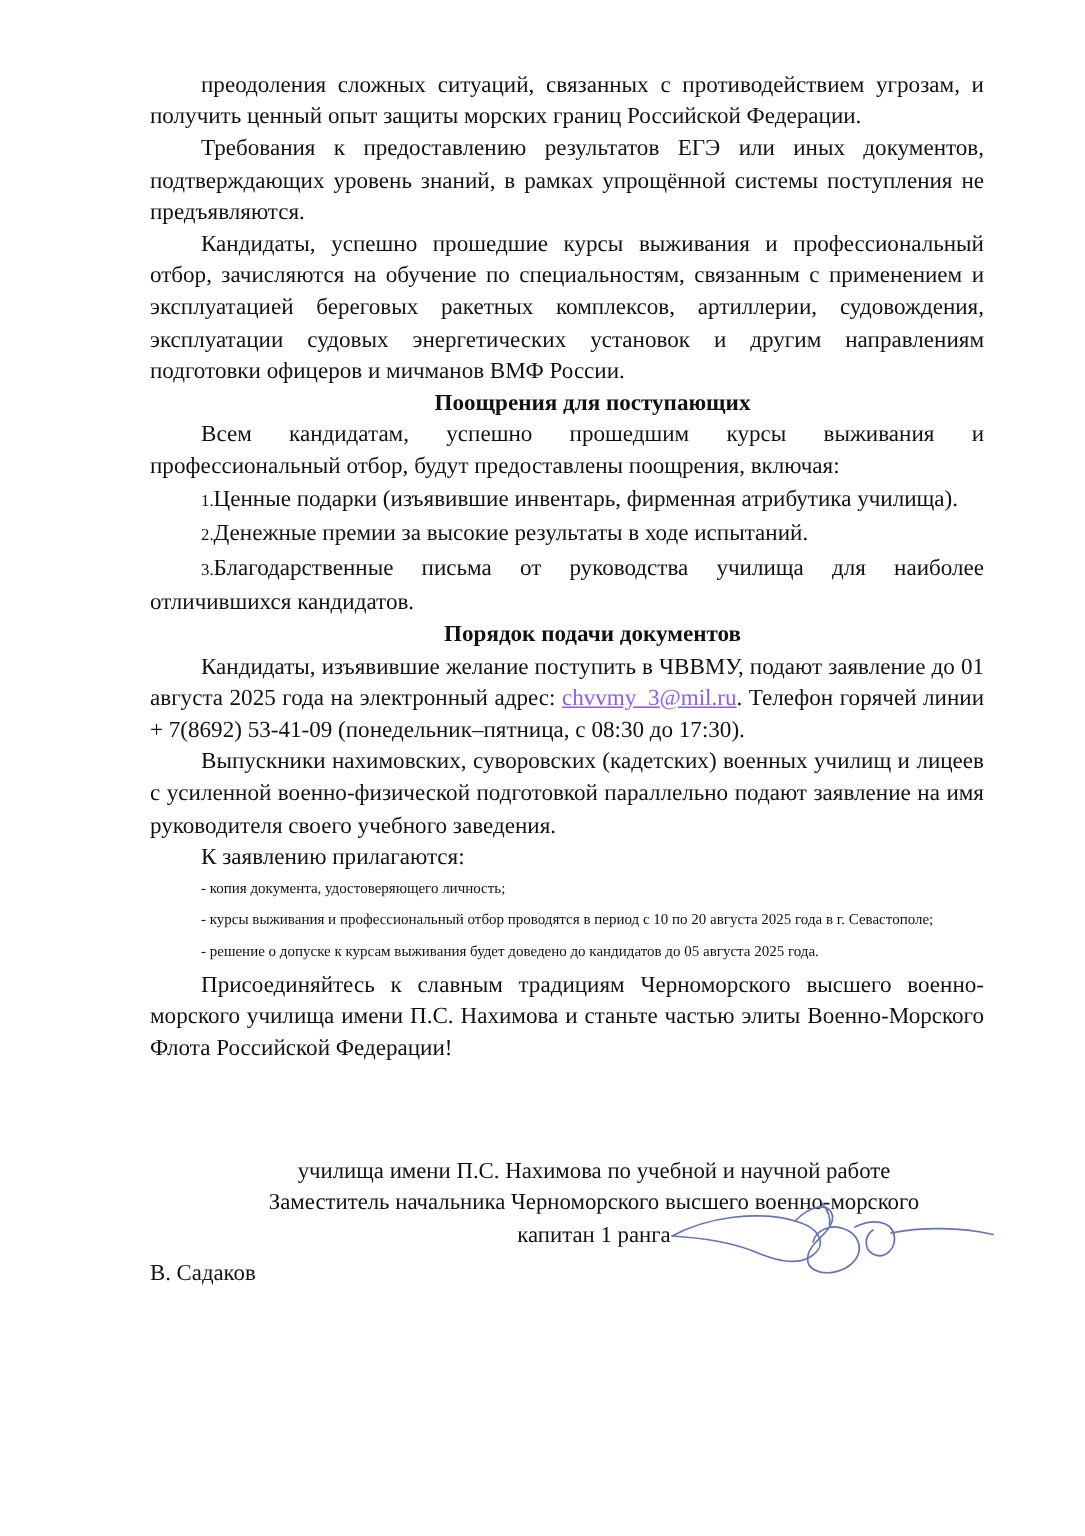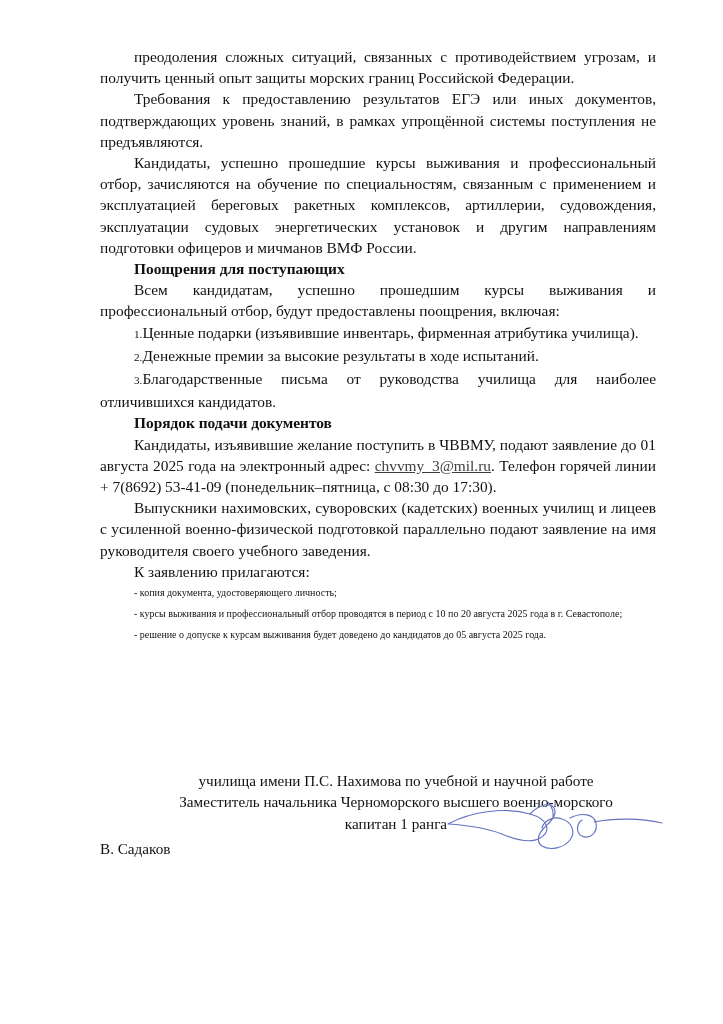--- a/index.html
+++ b/index.html
@@ -31,21 +31,21 @@
     text-justify: inter-word;
     text-indent: 34px;
     hyphens: none;
   }
   p.heading {
     margin: 0;
     font-size: 15.4px;
     line-height: 21.2px;
     font-weight: bold;
     text-indent: 34px;
-    text-align: left;
+    text-align: center;
   }
   p.listitem {
     margin: 0;
     font-size: 15.4px;
     line-height: 21.2px;
     text-align: justify;
     text-justify: inter-word;
     text-indent: 34px;
   }
   p.dashitem {
@@ -53,21 +53,21 @@
     font-size: 10px;
     line-height: 21.2px;
     text-align: justify;
     text-justify: inter-word;
     text-indent: 34px;
   }
   .listnum {
     font-size: 11.2px;
   }
   a.maillink {
-    color: #404040;
+    color: #8b5cf6;
     text-decoration: underline;
   }
   .sig-block {
     position: absolute;
     left: 84px;
     top: 770px;
     width: 592px;
     text-align: center;
     font-size: 15.2px;
     line-height: 21.4px;
@@ -121,20 +121,21 @@
     <p class="para"><span>Кандидаты, изъявившие желание поступить в ЧВВМУ, подают заявление до 01 августа 2025 года на электронный адрес: </span><a class="maillink" href="#">chvvmy_3@mil.ru</a><span>. Телефон горячей линии + 7(8692) 53-41-09 (понедельник–пятница, с 08:30 до 17:30).</span></p>
 
     <p class="para">Выпускники нахимовских, суворовских (кадетских) военных училищ и лицеев с усиленной военно-физической подготовкой параллельно подают заявление на имя руководителя своего учебного заведения.</p>
 
     <p class="para">К заявлению прилагаются:</p>
 
     <p class="dashitem">- копия документа, удостоверяющего личность;</p>
     <p class="dashitem">- курсы выживания и профессиональный отбор проводятся в период с 10 по 20 августа 2025 года в г. Севастополе;</p>
     <p class="dashitem">- решение о допуске к курсам выживания будет доведено до кандидатов до 05 августа 2025 года.</p>
 
+    <p class="para">Присоединяйтесь к славным традициям Черноморского высшего военно-морского училища имени П.С. Нахимова и станьте частью элиты Военно-Морского Флота Российской Федерации!</p>
 
   </div>
 
   <div class="sig-block">
     <span class="sig-line">училища имени П.С. Нахимова по учебной и научной работе</span>
     <span class="sig-line">Заместитель начальника Черноморского высшего военно-морского</span>
     <span class="sig-line">капитан 1 ранга</span>
   </div>
 
   <svg class="signature-svg" viewBox="0 0 220 62">

